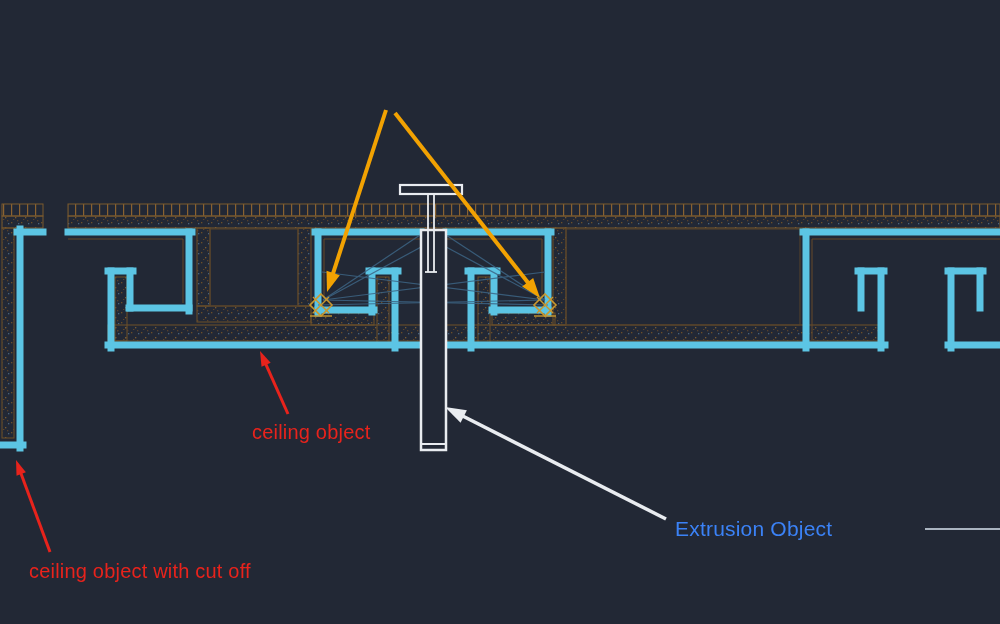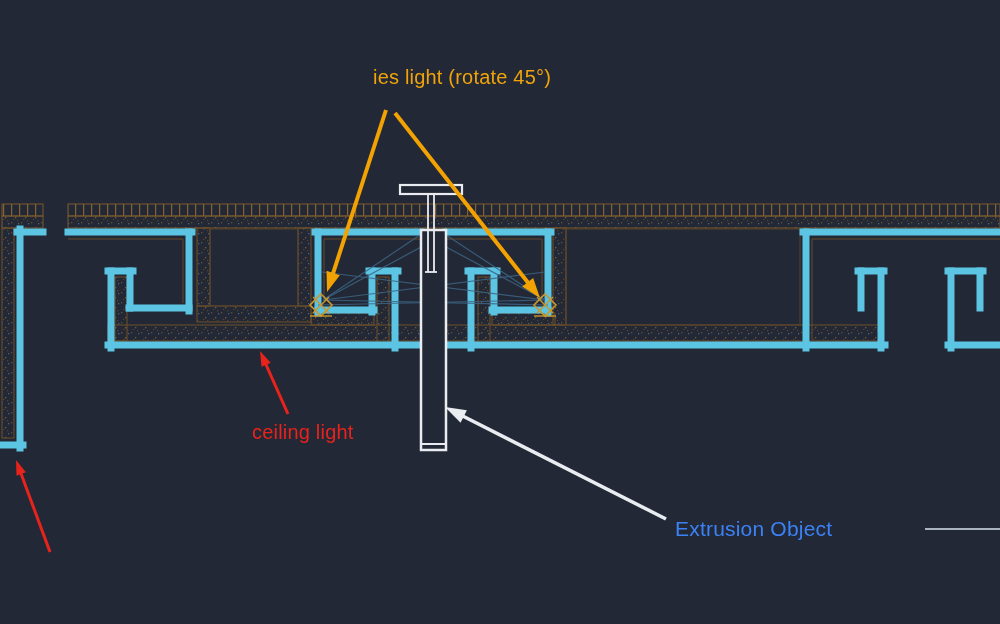--- a/index.html
+++ b/index.html
@@ -138,16 +138,16 @@
       </g>
       <g>
         <line x1="666" y1="519" x2="455.3025119709685" y2="412.2211825373234" stroke="#e9ecf0" stroke-width="3.5" stroke-linecap="butt"></line>
         <polygon points="445,407 466.89619300013874,410.249112509698 460.5674868942922,422.7370058078416" fill="#e9ecf0"></polygon>
       </g>
       <g>
         <line x1="925" y1="529" x2="1000" y2="529" stroke="#aab4c0" stroke-width="2" stroke-linecap="butt"></line>
       </g>
     </svg>
 
-  <div class="lbl" id="lbl-ies" style="color: rgb(240, 163, 10);">ies light (rotate 45°)</div>
-  <div class="lbl" id="lbl-ceiling" style="color: rgb(232, 35, 28);">ceiling light</div>
+  <div class="lbl" id="lbl-ceiling" style="color: rgb(232, 35, 28);">ceiling object</div>
+  <div class="lbl" id="lbl-cutoff" style="color: rgb(232, 35, 28);">ceiling object with cut off</div>
   <div class="lbl" id="lbl-extrusion" style="color: #3b82f6;">Extrusion Object</div>
 </div>
 
 </body></html>

